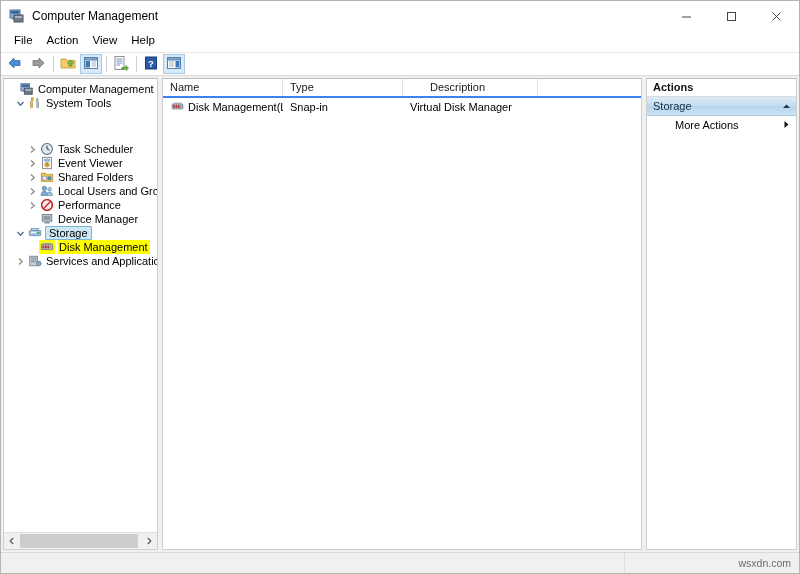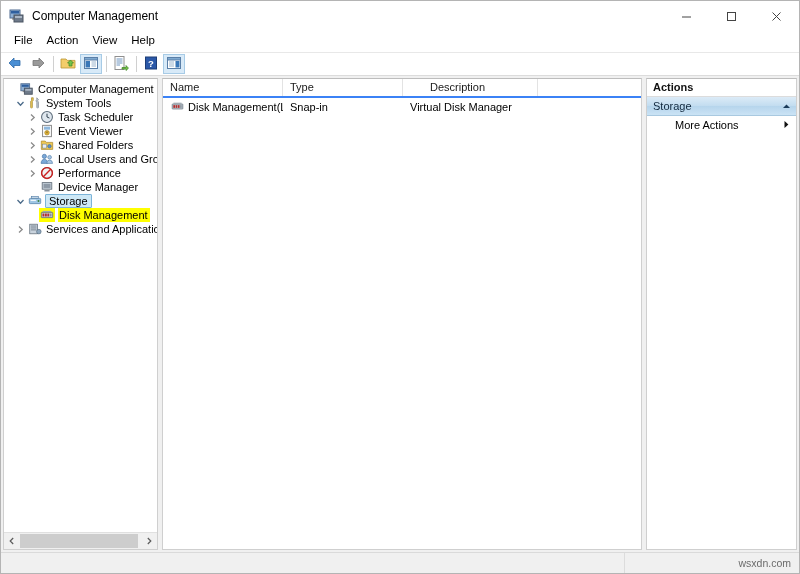--- a/index.html
+++ b/index.html
@@ -491,21 +491,21 @@
           </div>
           <div class="tw-icon">
             <svg width="14" height="14" viewBox="0 0 16 16">
               <path d="M4 2 L6 2 L6 5 L5 6 L5 13 L4 14 L3 13 L3 6 L4 5 Z" fill="#e8c85a" stroke="#9b7b20" stroke-width="0.7"></path>
               <path d="M10 2 L12 4 L11 5.5 L12 7 L12 13 L11 14 L10 13 L10 7 L9 5.5 L10 4 Z" fill="#b9c2cc" stroke="#76818c" stroke-width="0.7"></path>
             </svg>
           </div>
           <div class="tw-label">System Tools</div>
         </div>
 
-        <div class="tree-row" style="padding-left:22px;">
+        <div class="tree-row" style="padding-left:22px;margin-top:32px;">
           <div class="tw-expander">
             <svg width="9" height="9" viewBox="0 0 9 9">
                 <path d="M3 1.5 L6.2 4.5 L3 7.5" fill="none" stroke="#8b8b8b" stroke-width="1.3"></path>
               </svg>
           </div>
           <div class="tw-icon">
             <svg width="14" height="14" viewBox="0 0 16 16">
               <circle cx="8" cy="8" r="6.2" fill="#dfe7ee" stroke="#5b6a78" stroke-width="1.2"></circle>
               <line x1="8" y1="8" x2="8" y2="4.2" stroke="#2b3b49" stroke-width="1.1"></line>
               <line x1="8" y1="8" x2="10.8" y2="9.2" stroke="#2b3b49" stroke-width="1.1"></line>

